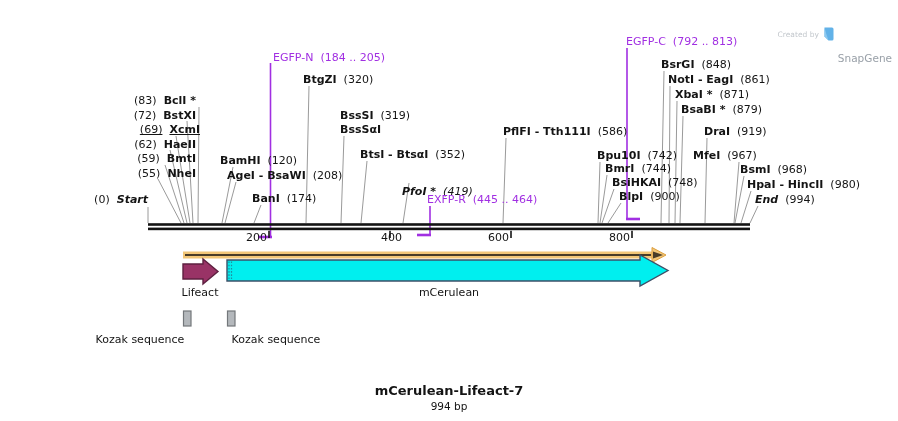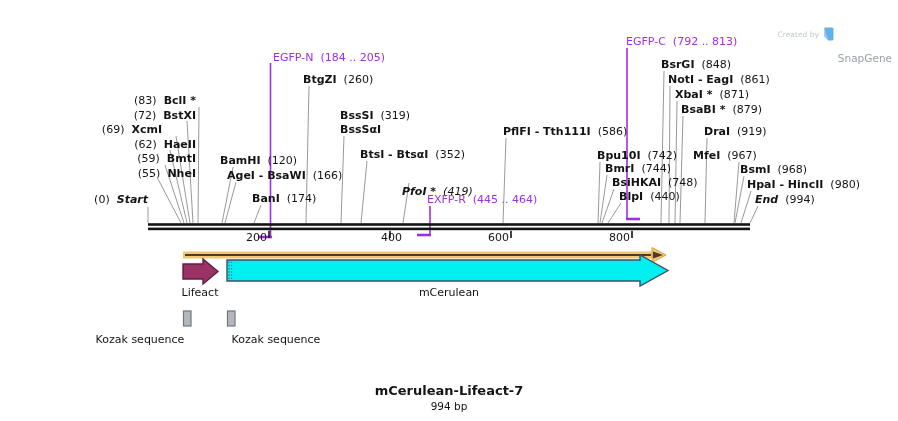--- a/index.html
+++ b/index.html
@@ -75,38 +75,38 @@
       <polygon points="227,260 640,260 640,255 668,270.5 640,286 640,281 227,281" fill="#00EFEF" stroke="#3C5068" stroke-width="1.4"></polygon>
       <line x1="229" y1="261.5" x2="229" y2="279.5" stroke="#1f8fa0" stroke-width="1.2" stroke-dasharray="1.6,1.6"></line>
       <line x1="231.5" y1="261.5" x2="231.5" y2="279.5" stroke="#1f8fa0" stroke-width="1.2" stroke-dasharray="1.6,1.6"></line>
       <rect x="183.5" y="311" width="7.5" height="15" fill="#b4b8bc" stroke="#73777b" stroke-width="1.2"></rect>
       <rect x="227.5" y="311" width="7.5" height="15" fill="#b4b8bc" stroke="#73777b" stroke-width="1.2"></rect>
     </svg>
 
   <div id="labels-layer">
       <div class="lab" style="right: 702px; top: 95px;"><span class="ps">(83)</span><span class="nm">BclI *</span></div>
       <div class="lab" style="right: 702px; top: 110px;"><span class="ps">(72)</span><span class="nm">BstXI</span></div>
-      <div class="lab" style="right: 736px; top: 124px;"><span class="ps">(69)</span><span class="nm">XcmI</span></div>
+      <div class="lab" style="right: 698px; top: 124px; text-decoration: underline;"><span class="ps">(69)</span><span class="nm">XcmI</span></div>
       <div class="lab" style="right: 702px; top: 139px;"><span class="ps">(62)</span><span class="nm">HaeII</span></div>
       <div class="lab" style="right: 702px; top: 153px;"><span class="ps">(59)</span><span class="nm">BmtI</span></div>
       <div class="lab" style="right: 702px; top: 168px;"><span class="ps">(55)</span><span class="nm">NheI</span></div>
       <div class="lab it" style="right: 750px; top: 194px;"><span class="ps">(0)</span><span class="nm">Start</span></div>
       <div class="lab" style="left: 220px; top: 155px;"><span class="nm">BamHI</span><span class="ps">(120)</span></div>
-      <div class="lab" style="left: 227px; top: 170px;"><span class="nm">AgeI - BsaWI</span><span class="ps">(166)</span></div>
+      <div class="lab" style="left: 227px; top: 170px;"><span class="nm">AgeI - BsaWI</span><span class="ps">(208)</span></div>
       <div class="lab" style="left: 252px; top: 193px;"><span class="nm">BanI</span><span class="ps">(174)</span></div>
-      <div class="lab" style="left: 303px; top: 74px;"><span class="nm">BtgZI</span><span class="ps">(260)</span></div>
+      <div class="lab" style="left: 303px; top: 74px;"><span class="nm">BtgZI</span><span class="ps">(320)</span></div>
       <div class="lab" style="left: 340px; top: 110px;"><span class="nm">BssSI</span><span class="ps">(319)</span></div>
       <div class="lab" style="left: 340px; top: 124px;"><span class="nm">BssSαI</span><span class="ps"></span></div>
       <div class="lab" style="left: 360px; top: 149px;"><span class="nm">BtsI - BtsαI</span><span class="ps">(352)</span></div>
       <div class="lab" style="left: 402px; top: 186px; font-style: italic;"><span class="nm">PfoI *</span><span class="ps">(419)</span></div>
       <div class="lab" style="left: 503px; top: 126px;"><span class="nm">PflFI - Tth111I</span><span class="ps">(586)</span></div>
       <div class="lab" style="left: 597px; top: 150px;"><span class="nm">Bpu10I</span><span class="ps">(742)</span></div>
       <div class="lab" style="left: 605px; top: 163px;"><span class="nm">BmrI</span><span class="ps">(744)</span></div>
       <div class="lab" style="left: 612px; top: 177px;"><span class="nm">BsiHKAI</span><span class="ps">(748)</span></div>
-      <div class="lab" style="left: 619px; top: 191px;"><span class="nm">BlpI</span><span class="ps">(440)</span></div>
+      <div class="lab" style="left: 619px; top: 191px;"><span class="nm">BlpI</span><span class="ps">(900)</span></div>
       <div class="lab" style="left: 661px; top: 59px;"><span class="nm">BsrGI</span><span class="ps">(848)</span></div>
       <div class="lab" style="left: 668px; top: 74px;"><span class="nm">NotI - EagI</span><span class="ps">(861)</span></div>
       <div class="lab" style="left: 675px; top: 89px;"><span class="nm">XbaI *</span><span class="ps">(871)</span></div>
       <div class="lab" style="left: 681px; top: 104px;"><span class="nm">BsaBI *</span><span class="ps">(879)</span></div>
       <div class="lab" style="left: 704px; top: 126px;"><span class="nm">DraI</span><span class="ps">(919)</span></div>
       <div class="lab" style="left: 693px; top: 150px;"><span class="nm">MfeI</span><span class="ps">(967)</span></div>
       <div class="lab" style="left: 740px; top: 164px;"><span class="nm">BsmI</span><span class="ps">(968)</span></div>
       <div class="lab" style="left: 747px; top: 179px;"><span class="nm">HpaI - HincII</span><span class="ps">(980)</span></div>
       <div class="lab it" style="left: 755px; top: 194px;"><span class="nm">End</span><span class="ps">(994)</span></div>
       <div class="lab primer" style="left: 273px; top: 52px;"><span class="nm">EGFP-N</span><span class="ps">(184 .. 205)</span></div>

